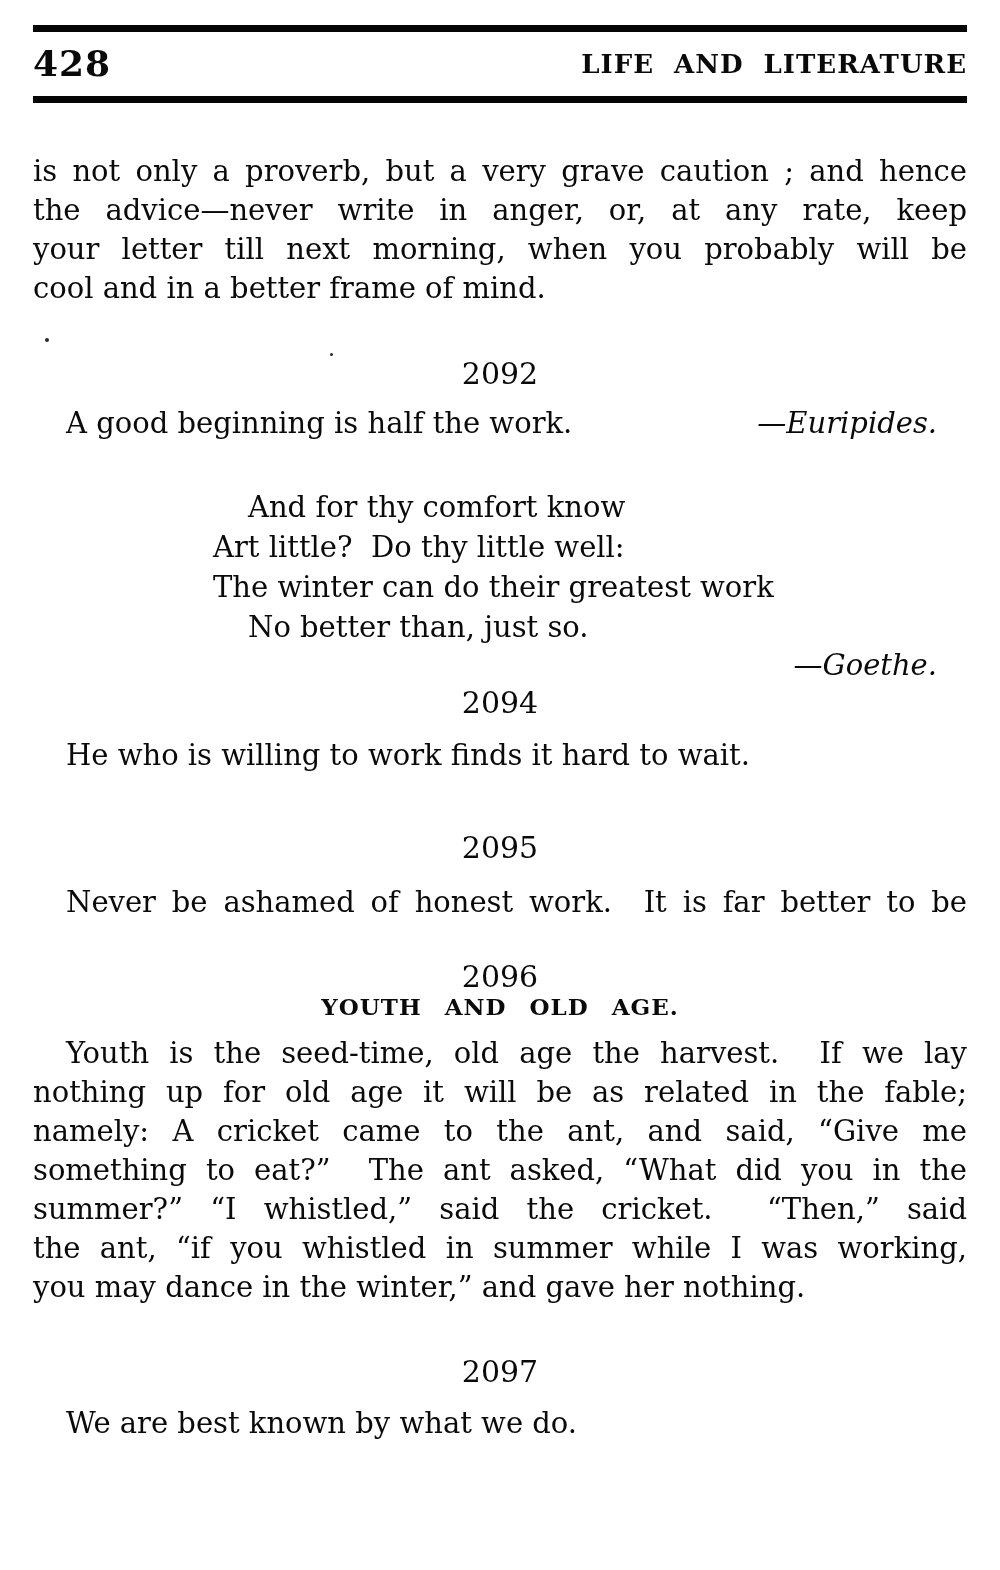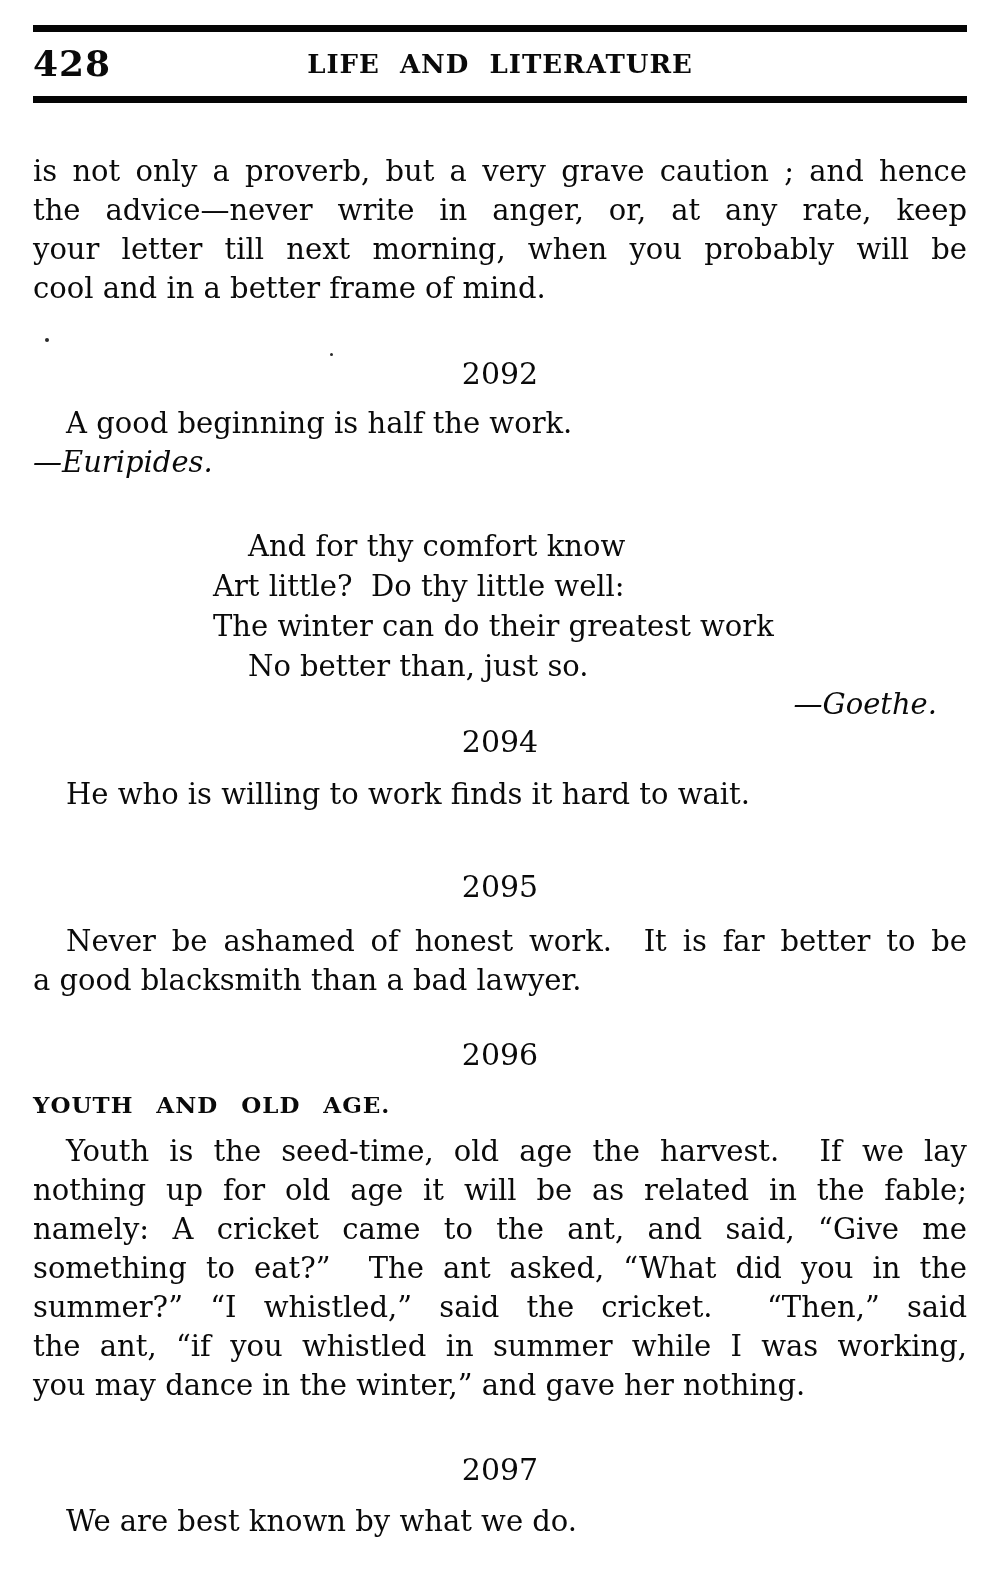--- a/index.html
+++ b/index.html
@@ -25,21 +25,21 @@
   .rule {
     height: 7px;
     background: #050505;
   }
   .rule-top { margin-top: 25px; }
   .header-row {
     position: relative;
     height: 64px;
     display: flex;
     align-items: center;
-    justify-content: center;
+    justify-content: flex-end;
   }
   .page-num {
     position: absolute;
     left: 0;
     top: 10px;
     font-size: 36px;
     font-weight: bold;
     letter-spacing: 1px;
   }
   .title {
@@ -67,21 +67,20 @@
     font-size: 30px;
     line-height: 34px;
     text-align: center;
   }
   .sec-2092 { margin-top: 49px; }
   .quote-row {
     margin-top: 13px;
     display: flex;
     justify-content: space-between;
     padding-right: 30px;
-    flex-direction: column;
   }
   .quote-row .q { padding-left: 33px; }
   .attribution { font-style: italic; }
 
   .sec-2093 { margin-top: 44px; }
   .poem {
     margin-top: 17px;
     margin-left: 180px;
     line-height: 40px;
     width: fit-content;
@@ -95,26 +94,26 @@
   }
 
   .sec-2094 { margin-top: 4px; }
   .sec-2094 .para { margin-top: 16px; }
 
   .sec-2095 { margin-top: 56px; }
   .sec-2095 .para { margin-top: 18px; }
 
   .sec-2096 { margin-top: 38px; }
   .sec-heading {
-    margin-top: 20px;
     font-size: 23px;
     line-height: 26px;
     font-weight: bold;
     letter-spacing: 1px;
     word-spacing: 14px;
+    text-align: center;
   }
   .sec-2096 .para { margin-top: 14px; }
 
   .sec-2097 { margin-top: 48px; }
   .sec-2097 .para { margin-top: 15px; }
 
   .speck {
     position: absolute;
     background: #2a2a2a;
     border-radius: 50%;
@@ -167,21 +166,20 @@
     <div class="sec-number">2094</div>
     <div class="para bodytext">
         <div class="line indent">He who is willing to work finds it hard to wait.</div>
       </div>
   </section>
 
   <section class="sec-2095">
     <div class="sec-number">2095</div>
     <div class="para bodytext">
         <div class="line justify indent">Never be ashamed of honest work.  It is far better to be</div>
-        <div class="line">a good blacksmith than a bad lawyer.</div>
       </div>
   </section>
 
   <section class="sec-2096">
     <div class="sec-number">2096</div>
     <div class="sec-heading">YOUTH AND OLD AGE.</div>
     <div class="para bodytext">
         <div class="line justify indent">Youth is the seed-time, old age the harvest.  If we lay</div>
         <div class="line justify">nothing up for old age it will be as related in the fable;</div>
         <div class="line justify">namely: A cricket came to the ant, and said, “Give me</div>

